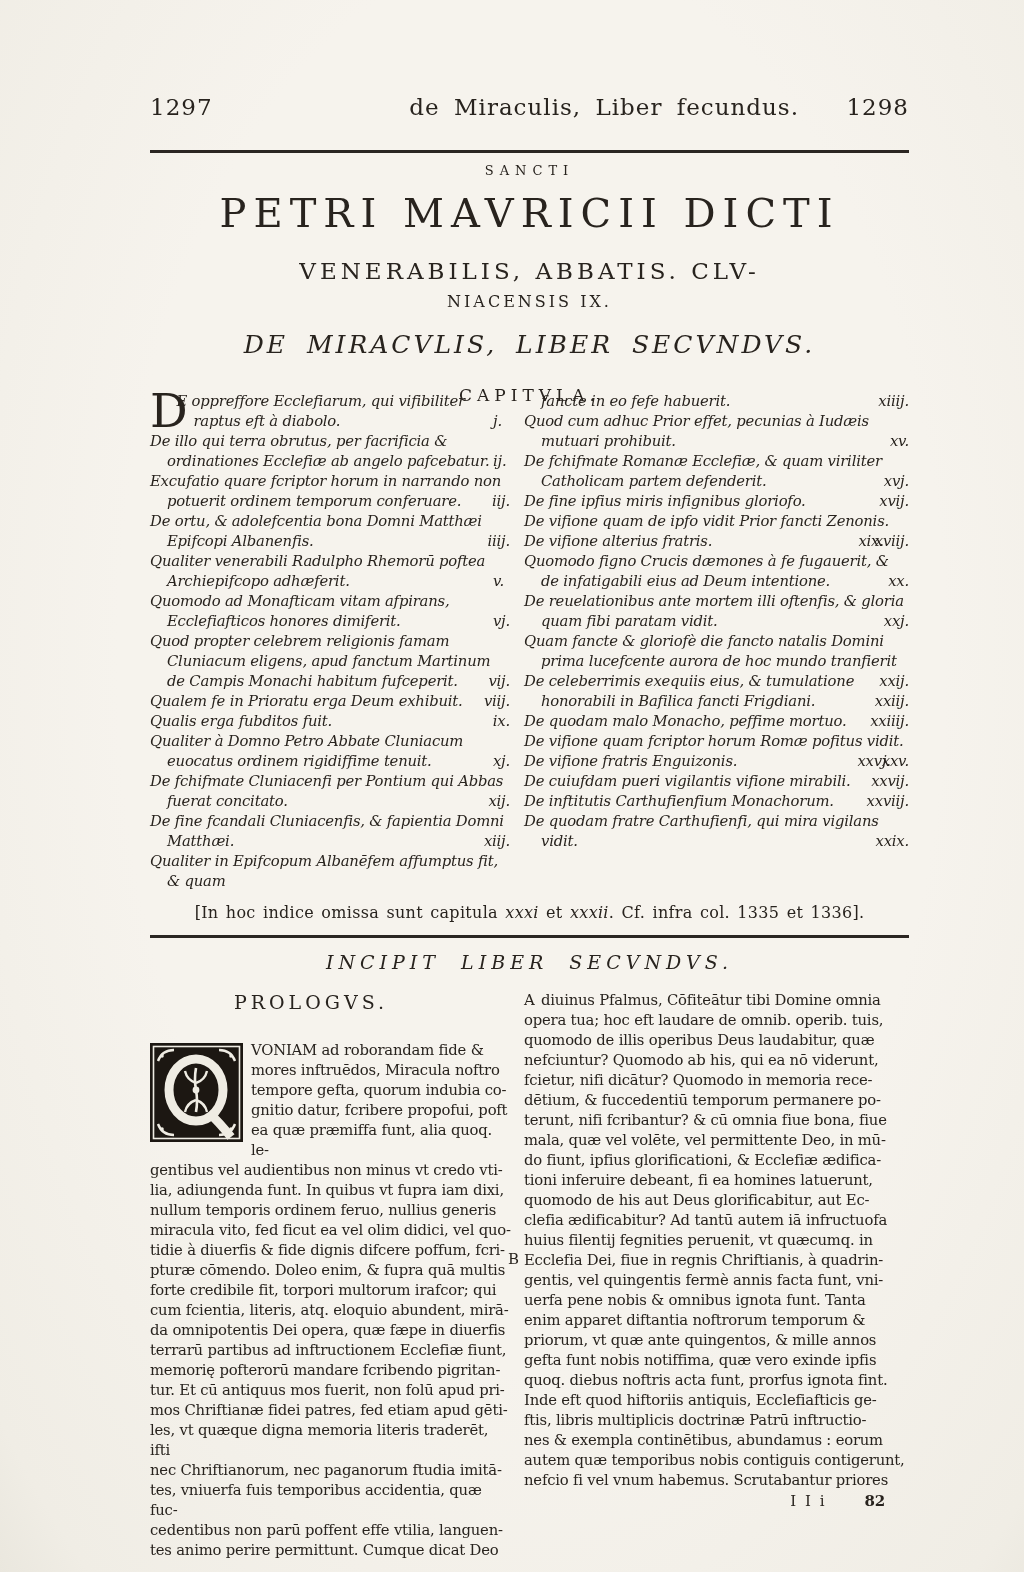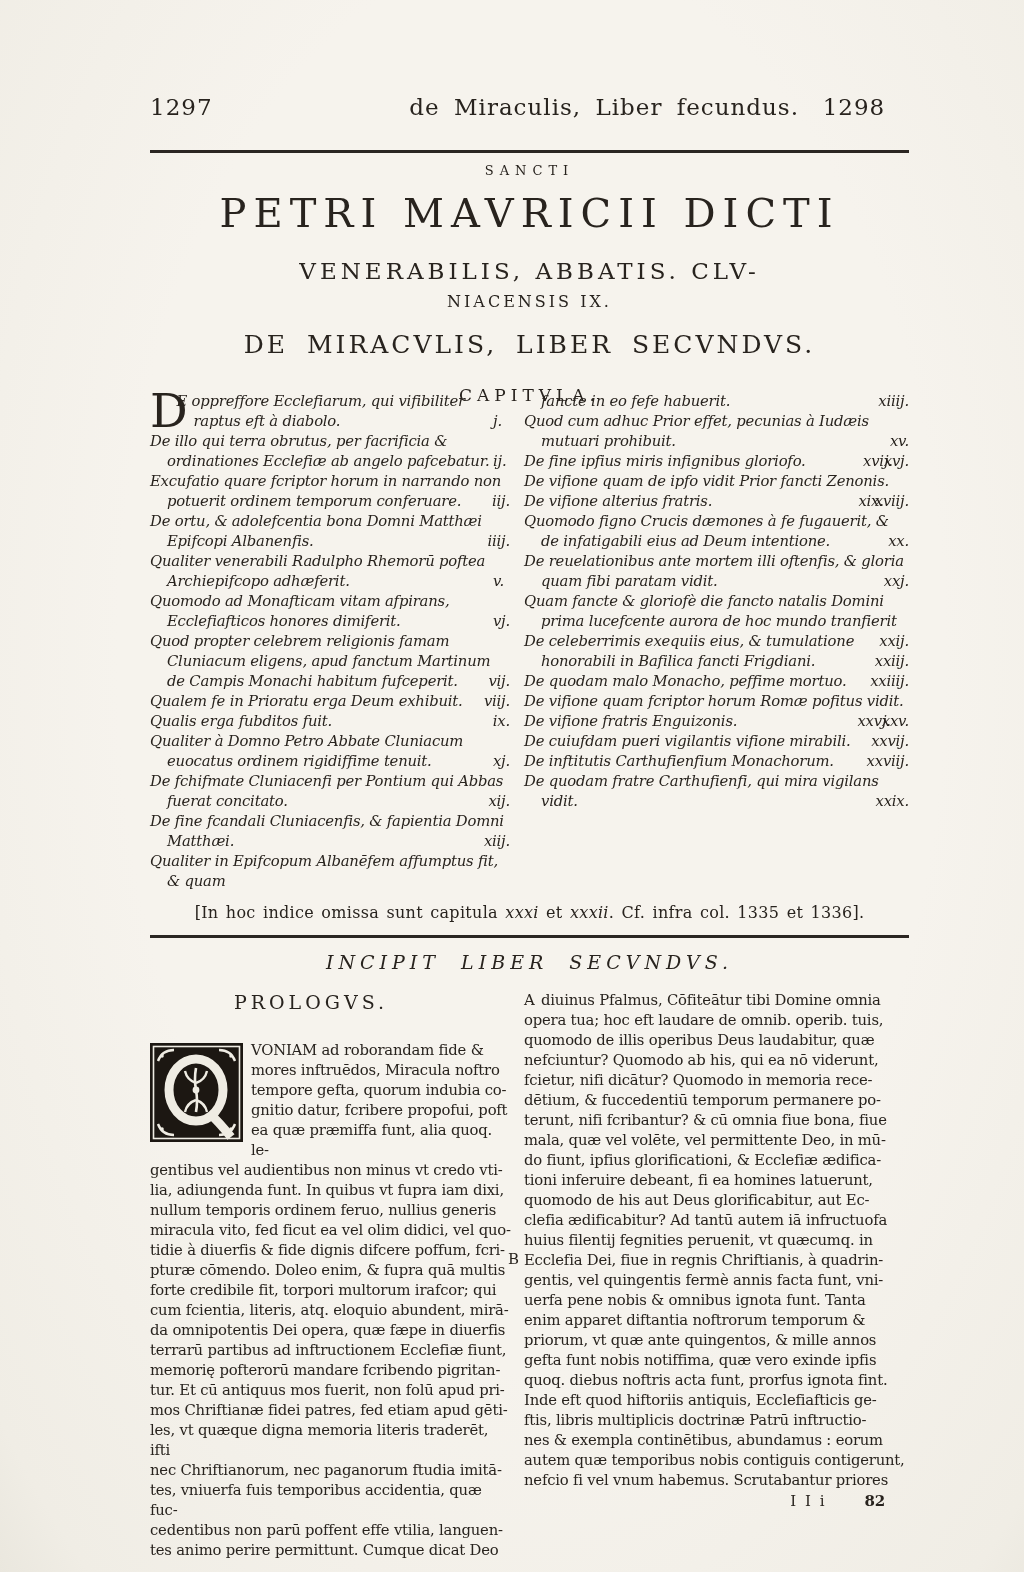--- a/index.html
+++ b/index.html
@@ -10,30 +10,30 @@
     color:#28231e;
     padding-left:39px;
   }
   .rule { position:absolute; left:150px; width:759px; height:3px; background:#2b2622; }
   .rule-top { top:150px; }
   .rule-mid { top:935px; }
 
   
   .running-head { position:absolute; top:94px; left:150px; width:759px; display:flex; align-items:baseline; font-size:23px; letter-spacing:1px; }
   .running-head .colnum { width:110px; }
-  .running-head .colnum.right { text-align:center; }
+  .running-head .colnum.right { text-align:right; }
   .running-head .rh-title { flex:1; text-align:right; word-spacing:6px; }
 
   
   .title-block { position:absolute; top:163px; left:150px; width:759px; text-align:center; }
   .tb-sancti   { font-size:13px; letter-spacing:6px; }
   .tb-main     { font-size:40px; letter-spacing:7px; margin-top:12px; white-space:nowrap; }
   .tb-sub1     { font-size:23px; letter-spacing:4px; margin-top:22px; }
   .tb-sub2     { font-size:16px; letter-spacing:3px; margin-top:8px; }
-  .tb-work     { font-size:25px; letter-spacing:3px; margin-top:19px; word-spacing:8px; }
+  .tb-work     { font-size:25px; letter-spacing:3px; margin-top:19px; font-style:italic; word-spacing:8px; }
   .tb-capitula { font-size:17px; letter-spacing:5px; margin-top:26px; }
 
   
   .index { position:absolute; top:391px; left:150px; width:759px; display:flex; gap:14px;
            font-style:italic; font-size:14.8px; line-height:20px; letter-spacing:-0.2px; }
   .index-col-left  { width:360px; }
   .index-col-right { width:385px; }
   .cap-item { padding-left:17px; text-indent:-17px; }
   .cap-item.cont { text-indent:0; }
   .cap-num { float:right; padding-left:8px; }
@@ -95,21 +95,21 @@
       <div class="cap-item"><span>Qualem fe in Prioratu erga Deum exhibuit.</span><span class="cap-num">viij.</span></div>
       <div class="cap-item"><span>Qualis erga fubditos fuit.</span><span class="cap-num">ix.</span></div>
       <div class="cap-item"><span>Qualiter à Domno Petro Abbate Cluniacum euocatus ordinem rigidiffime tenuit.</span><span class="cap-num">xj.</span></div>
       <div class="cap-item"><span>De fchifmate Cluniacenfi per Pontium qui Abbas fuerat concitato.</span><span class="cap-num">xij.</span></div>
       <div class="cap-item"><span>De fine fcandali Cluniacenfis, &amp; fapientia Domni Matthæi.</span><span class="cap-num">xiij.</span></div>
       <div class="cap-item"><span>Qualiter in Epifcopum Albanēfem affumptus fit, &amp; quam</span><span class="cap-num"></span></div>
     </div>
     <div class="index-col-right">
       <div class="cap-item cont"><span>fancte in eo fefe habuerit.</span><span class="cap-num">xiiij.</span></div>
       <div class="cap-item"><span>Quod cum adhuc Prior effet, pecunias à Iudæis mutuari prohibuit.</span><span class="cap-num">xv.</span></div>
-      <div class="cap-item"><span class="cap-num">xvj.</span></div>
+      <div class="cap-item"><span>De fchifmate Romanæ Ecclefiæ, &amp; quam viriliter Catholicam partem defenderit.</span><span class="cap-num">xvj.</span></div>
       <div class="cap-item"><span>De fine ipfius miris infignibus gloriofo.</span><span class="cap-num">xvij.</span></div>
       <div class="cap-item"><span>De vifione quam de ipfo vidit Prior fancti Zenonis.</span><span class="cap-num">xviij.</span></div>
       <div class="cap-item"><span>De vifione alterius fratris.</span><span class="cap-num">xix.</span></div>
       <div class="cap-item"><span>Quomodo figno Crucis dæmones à fe fugauerit, &amp; de infatigabili eius ad Deum intentione.</span><span class="cap-num">xx.</span></div>
       <div class="cap-item"><span>De reuelationibus ante mortem illi oftenfis, &amp; gloria quam fibi paratam vidit.</span><span class="cap-num">xxj.</span></div>
       <div class="cap-item"><span>Quam fancte &amp; gloriofè die fancto natalis Domini prima lucefcente aurora de hoc mundo tranfierit</span><span class="cap-num">xxij.</span></div>
       <div class="cap-item"><span>De celeberrimis exequiis eius, &amp; tumulatione honorabili in Bafilica fancti Frigdiani.</span><span class="cap-num">xxiij.</span></div>
       <div class="cap-item"><span>De quodam malo Monacho, peffime mortuo.</span><span class="cap-num">xxiiij.</span></div>
       <div class="cap-item"><span>De vifione quam fcriptor horum Romæ pofitus vidit.</span><span class="cap-num">xxv.</span></div>
       <div class="cap-item"><span>De vifione fratris Enguizonis.</span><span class="cap-num">xxvj.</span></div>

